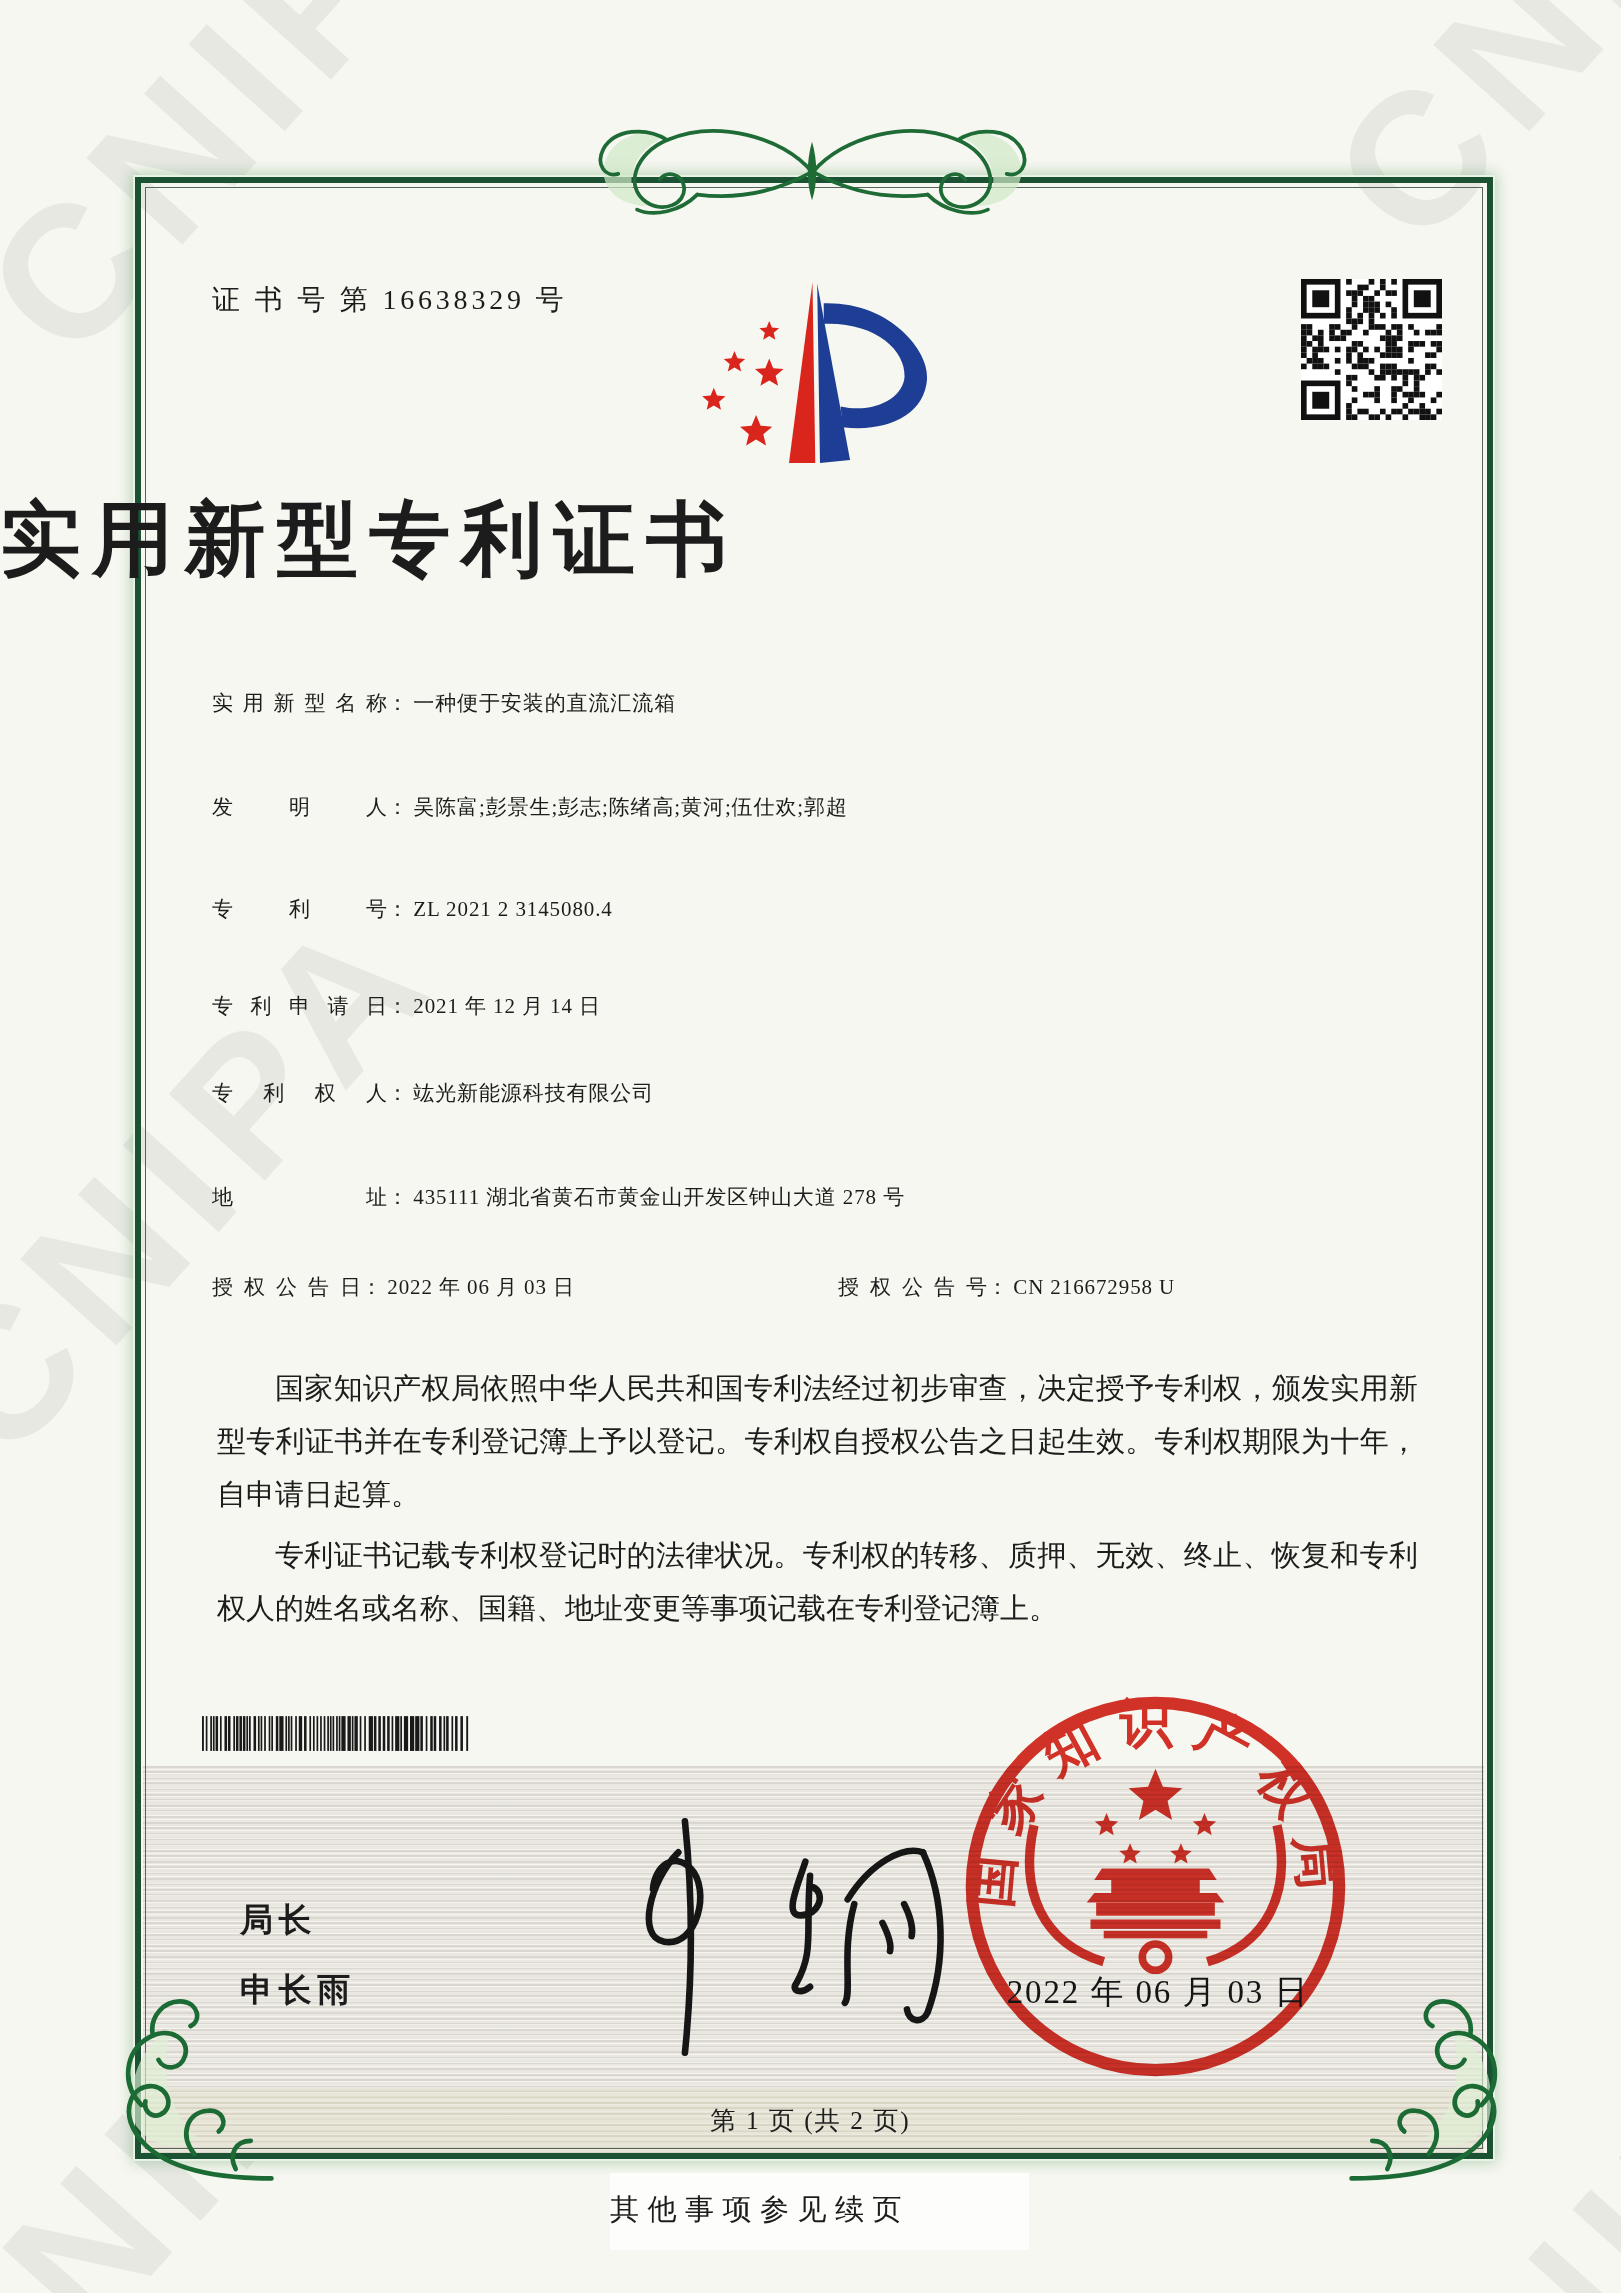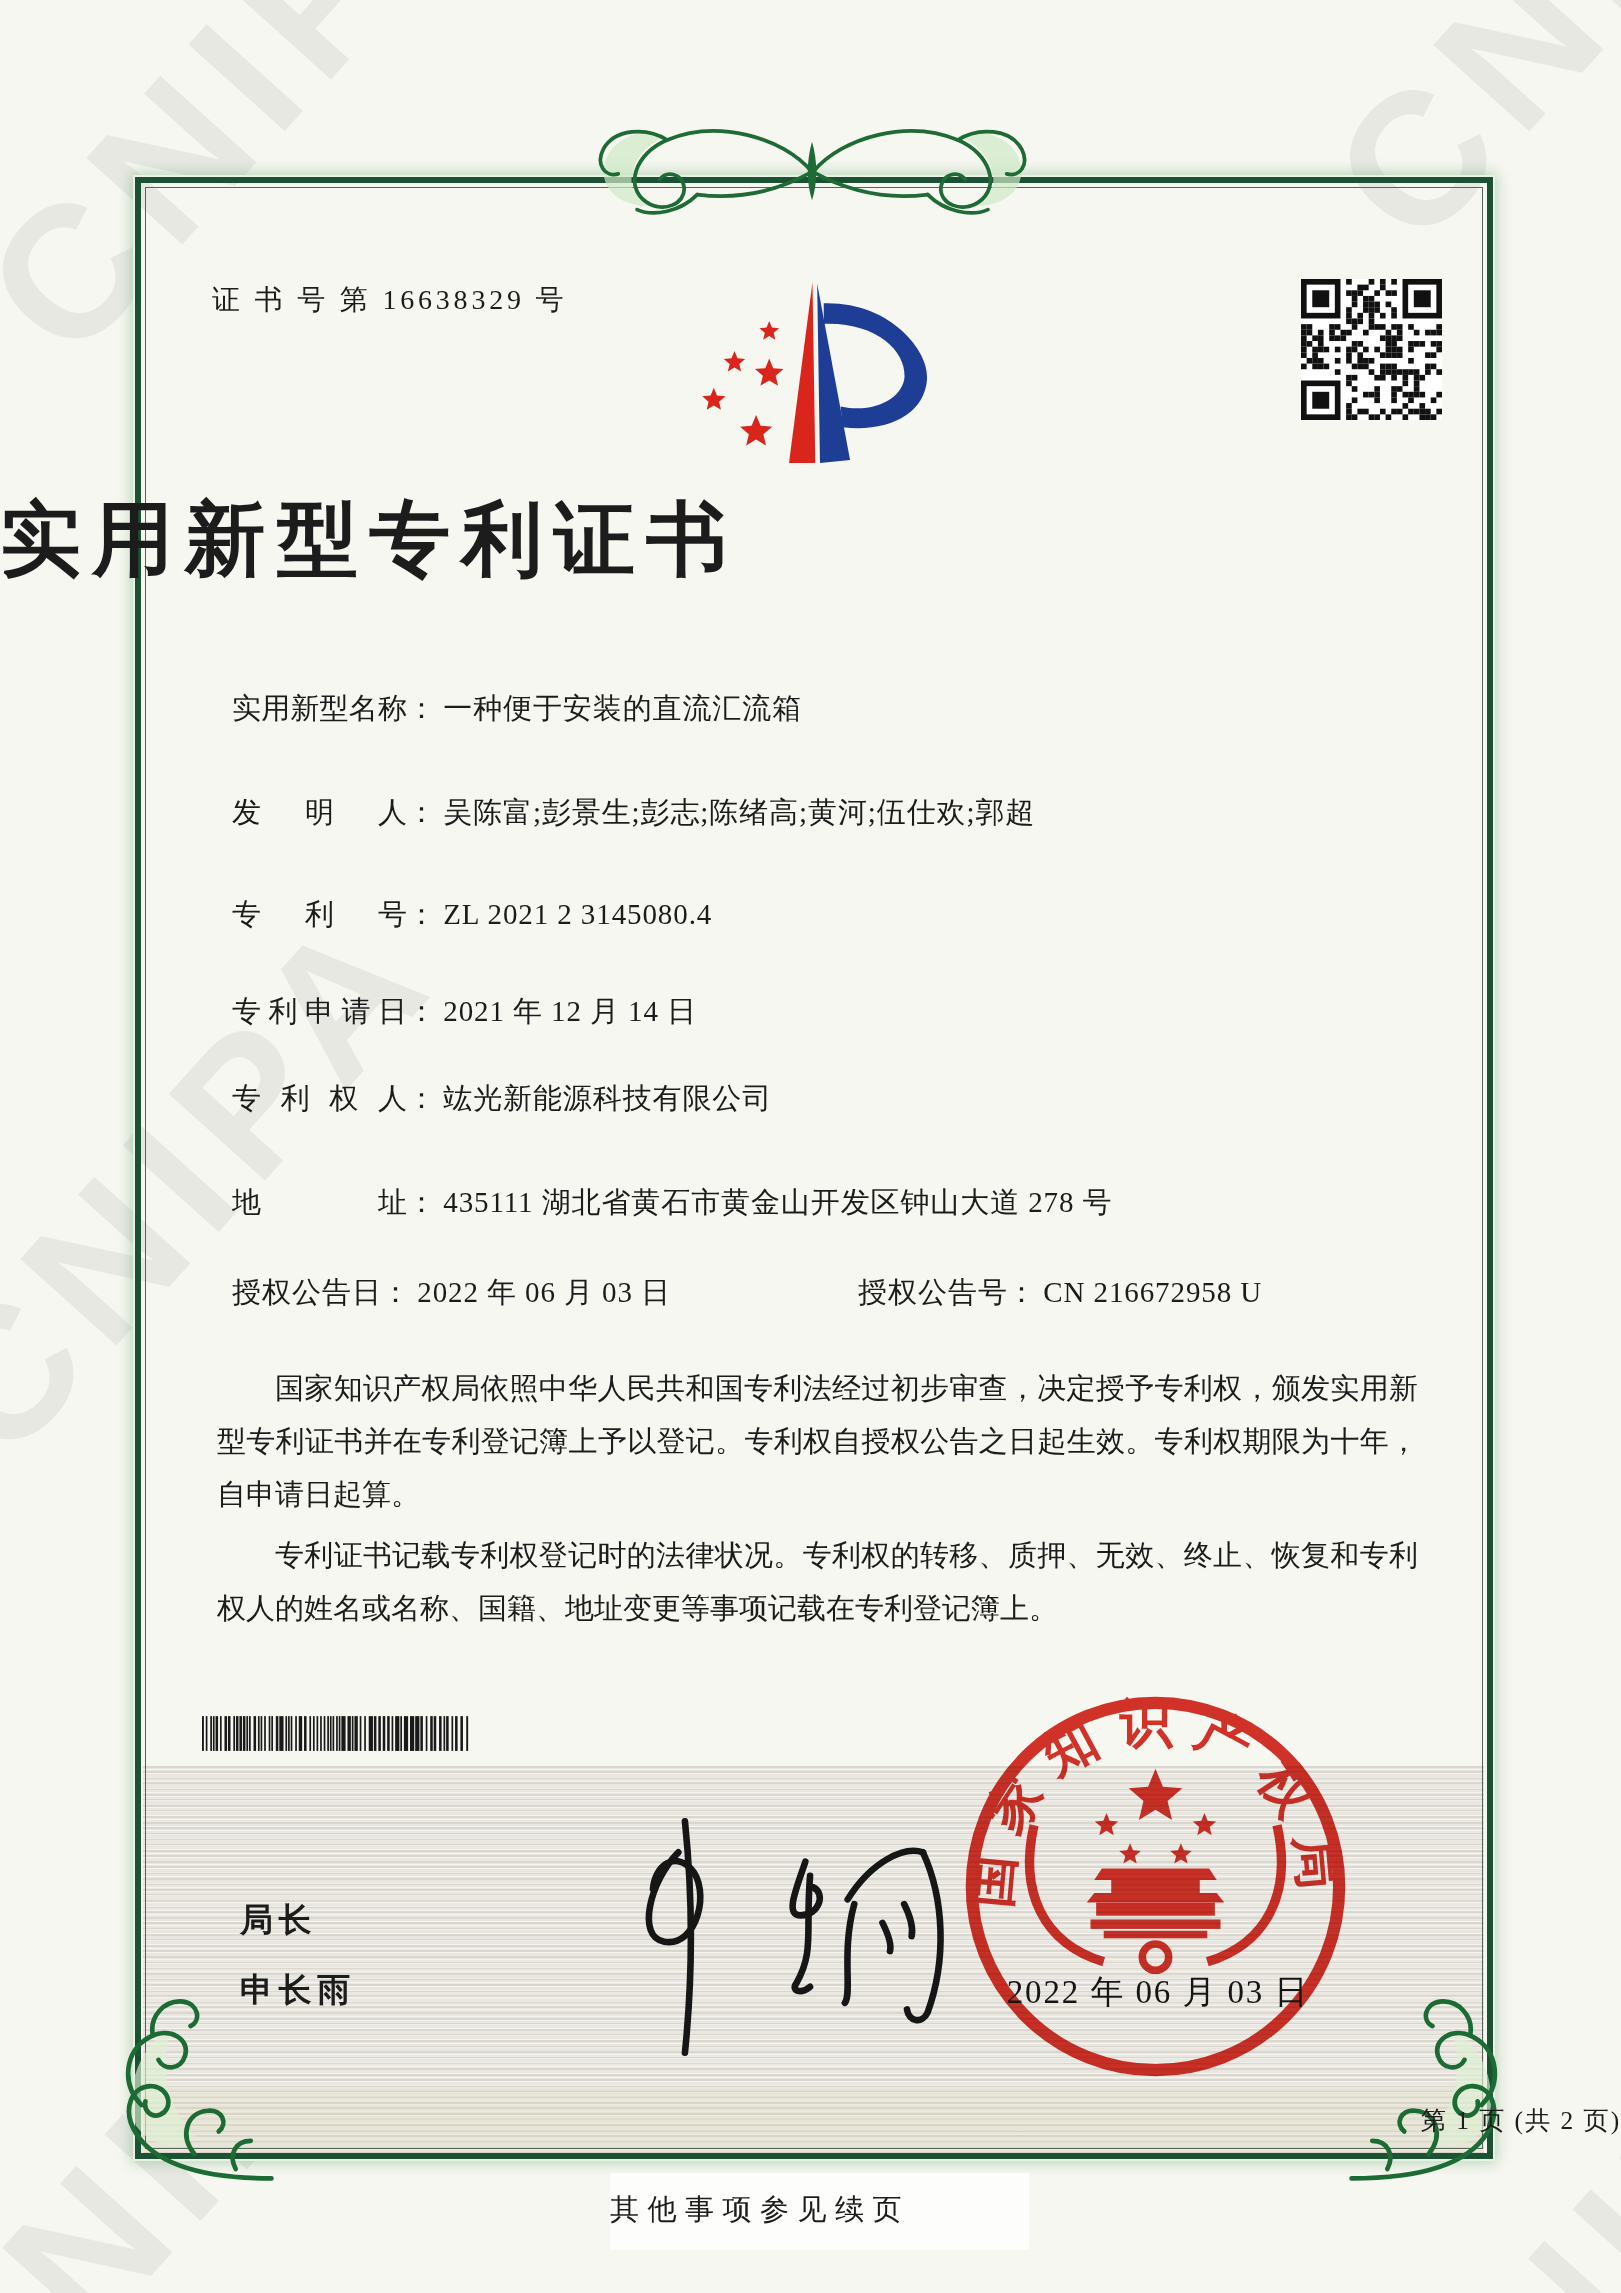--- a/index.html
+++ b/index.html
@@ -47,21 +47,21 @@
   .orn-line{fill:none;stroke:#1e6b35;stroke-width:4;stroke-linecap:round;}
   
   .cert-no{left:212px;top:281px;z-index:4;font-size:28px;letter-spacing:3.8px;}
   .qr{left:1301px;top:279px;z-index:4;}
   .logo{left:692px;top:275px;z-index:4;}
   .title{
     left:0;top:486px;width:1621px;z-index:4;text-align:left;
     font-size:81px;font-weight:700;letter-spacing:11.3px;margin:0;
   }
   
-  .field-row{left:212px;z-index:4;font-size:29px;white-space:nowrap;margin-left:20px;}
+  .field-row{left:212px;z-index:4;font-size:21px;white-space:nowrap;}
   .f-label{
     display:inline-block;width:175px;vertical-align:bottom;
     text-align:justify;text-align-last:justify;
   }
   .f-label.w158{width:149px;}
   .f-colon{display:inline-block;}
   .f-value{letter-spacing:0.9px;}
   
   .body-text{
     left:209px;top:1354px;width:1217px;z-index:4;
@@ -76,21 +76,21 @@
   .signer.t1{left:240px;top:1898px;}
   .signer.t2{left:240px;top:1968px;}
   .signature{left:523px;top:1810px;z-index:5;}
   
   .seal{left:953px;top:1684px;z-index:5;mix-blend-mode:multiply;opacity:.95;}
   .seal-date{
     left:979px;top:1970px;width:358px;z-index:6;text-align:center;
     font-size:33px;letter-spacing:1.9px;color:#151515;
   }
   
-  .page-info{left:0;top:2104px;width:1621px;text-align:right;z-index:4;font-size:25.4px;letter-spacing:1.9px;}
+  .page-info{left:0;top:2104px;width:1621px;text-align:center;z-index:4;font-size:25.4px;letter-spacing:1.9px;}
   .footer-box{
     left:610px;top:2173px;width:419px;height:77px;z-index:4;background:#fdfdfb;
   }
   .footer-note{
     width:100%;margin-top:17px;
     font-size:29px;letter-spacing:8.5px;
   }
 </style>
 </head>
 <body>

